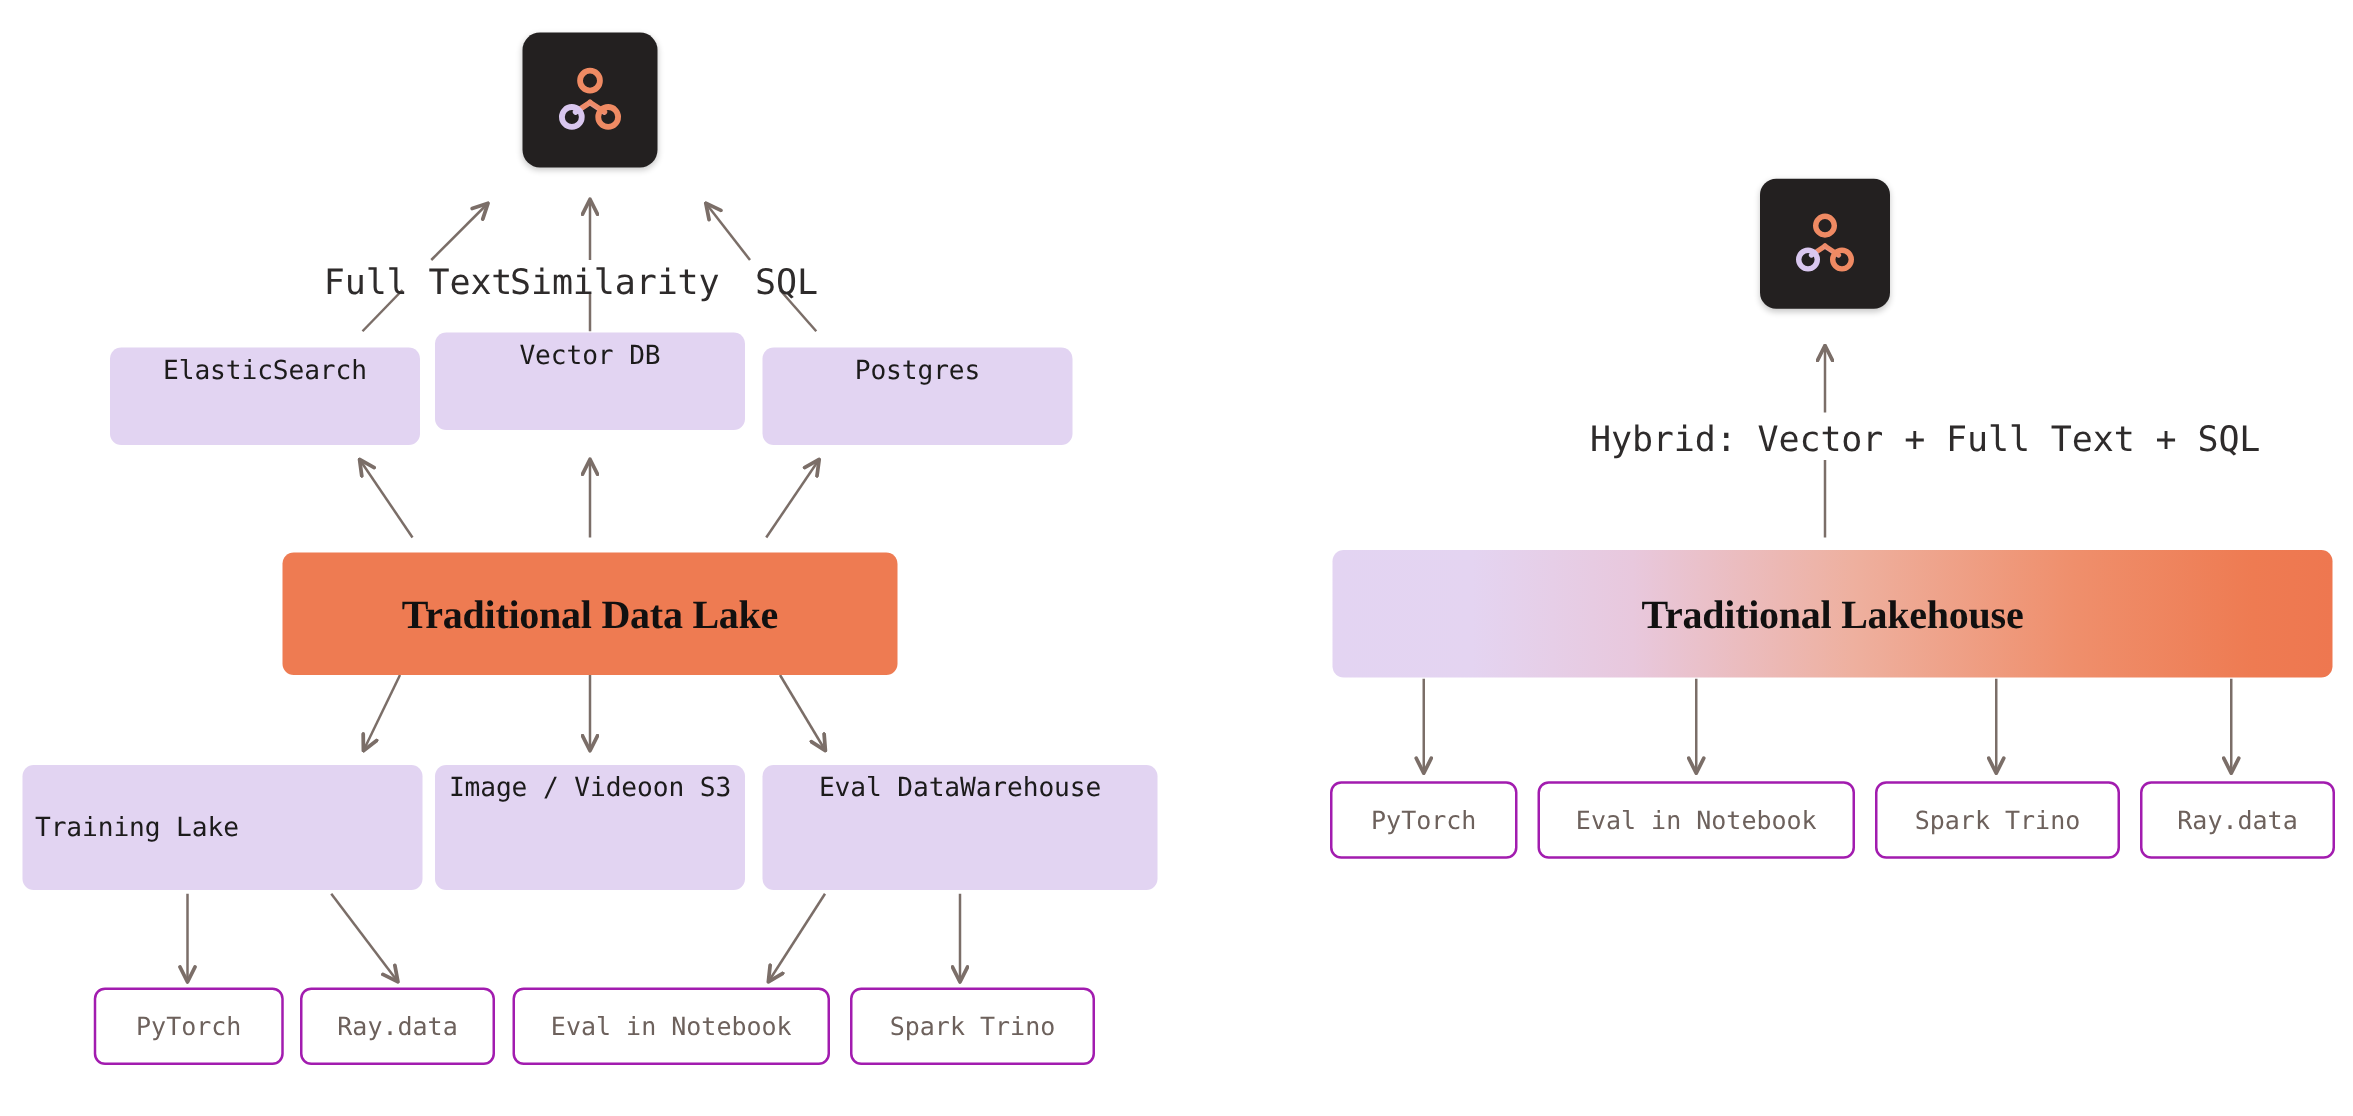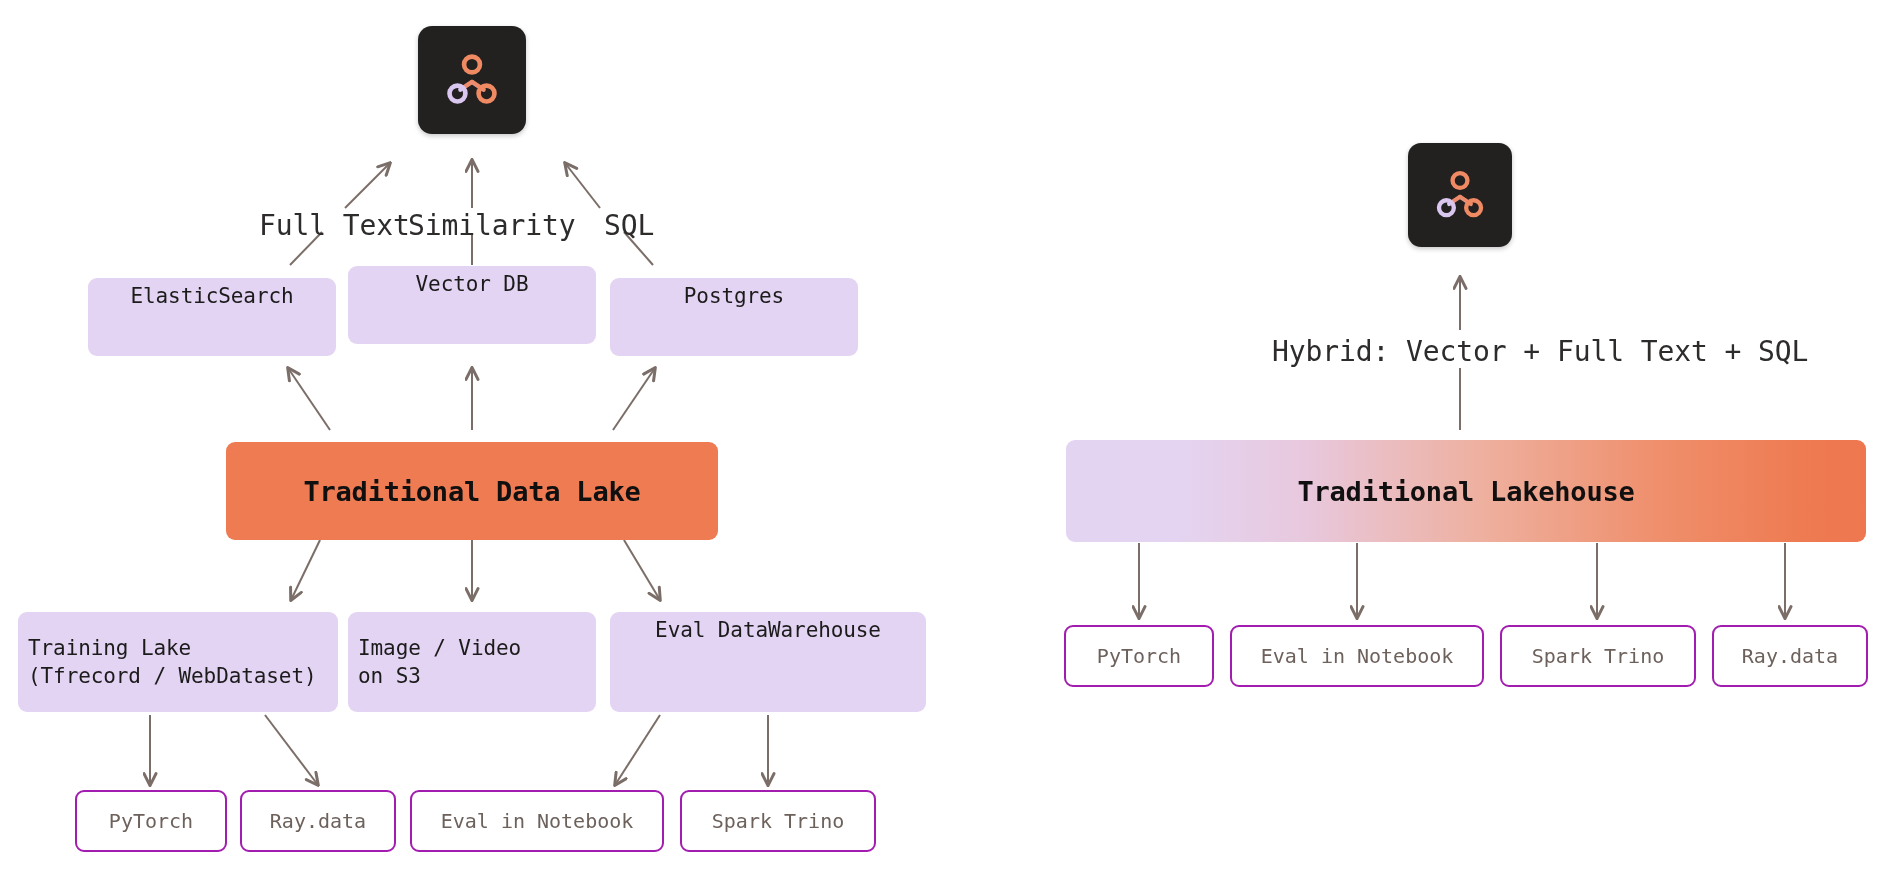--- a/index.html
+++ b/index.html
@@ -83,24 +83,25 @@
 
   
   .banner {
     position: absolute;
     border-radius: 9px;
     display: flex;
     align-items: center;
     justify-content: center;
     text-align: right;
     color: #111010;
-    font-size: 27px;
+    font-size: 32px;
     font-weight: bold;
     letter-spacing: -0.2px;
     box-sizing: border-box;
+    font-family: Liberation Serif, serif;
   }
   .banner-solid {
     background: #ee7b52;
   }
   .banner-gradient {
     background: linear-gradient(90deg, #e3d4f2 0%, #e4d4f1 14%, #e8c8dd 30%, #eeb09f 52%, #ef8f6c 74%, #ee7b52 92%, #ee7750 100%);
   }
 
   
   .edge-label {
@@ -193,23 +194,22 @@
   <div class="node-purple" style="left:610px; top:278px; width:248px; height:78px;">
     <span>Postgres</span>
   </div>
 
   <div class="banner banner-solid" style="left:226px; top:442px; width:492px; height:98px;">
     <span>Traditional Data Lake</span>
   </div>
 
   <div class="node-purple" style="left:18px; top:612px; width:320px; height:100px; flex-direction:column;">
     <span>Training Lake</span>
-    <span>(Tfrecord / WebDataset)</span>
-  </div>
-  <div class="node-purple" style="left:348px; top:612px; width:248px; height:100px; flex-direction:column;">
+  </div>
+  <div class="node-purple" style="left:348px; top:612px; width:248px; height:100px; flex-direction:row;">
     <span>Image / Video</span>
     <span>on S3</span>
   </div>
   <div class="node-purple" style="left:610px; top:612px; width:316px; height:100px;">
     <span>Eval DataWarehouse</span>
   </div>
 
   <div class="node-outline" style="left:75px; top:790px; width:152px; height:62px;">
     <span>PyTorch</span>
   </div>

